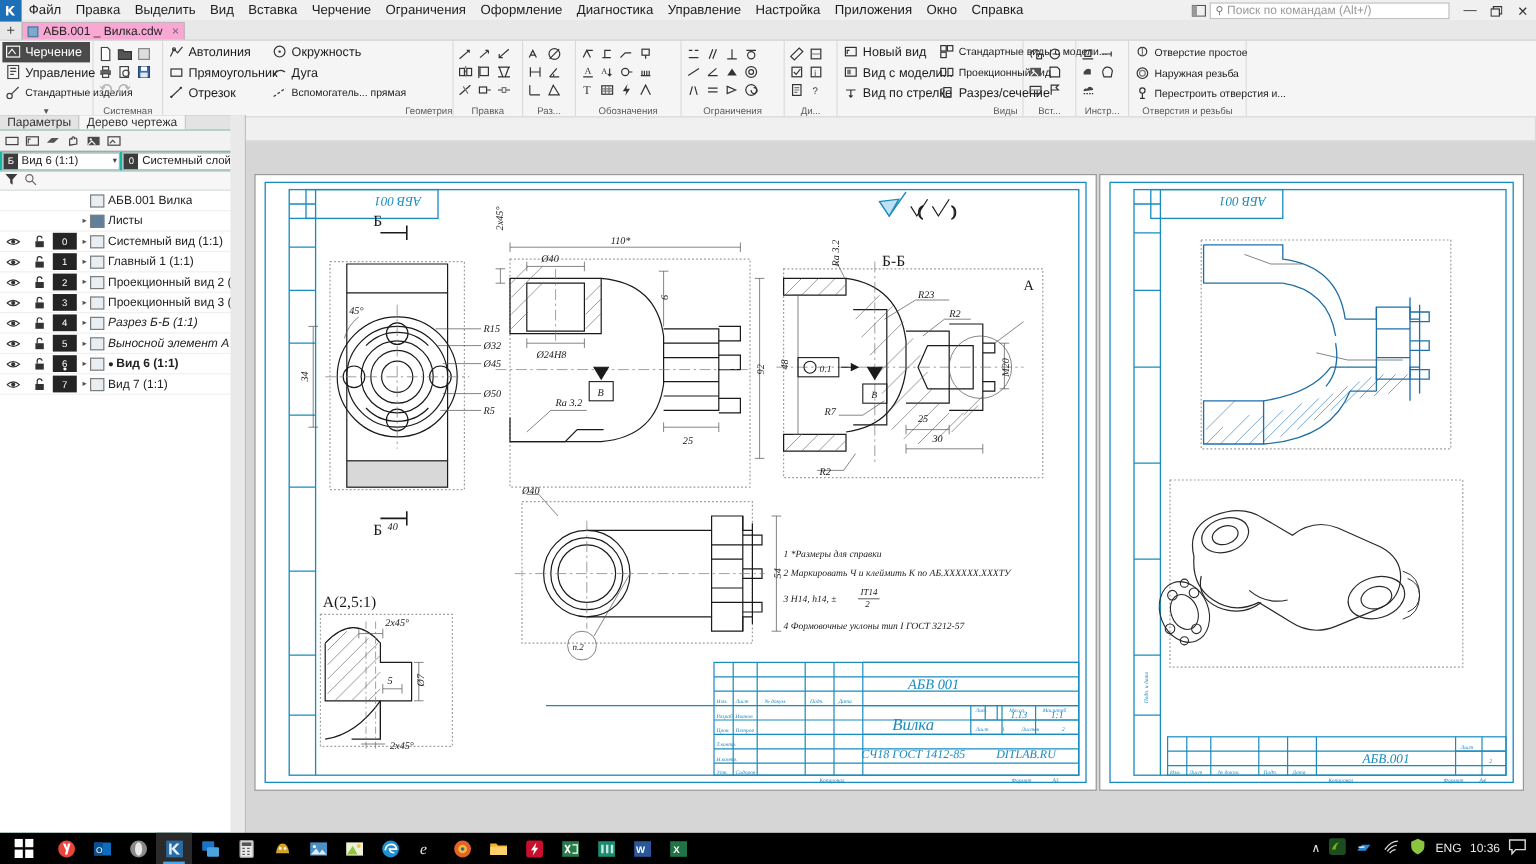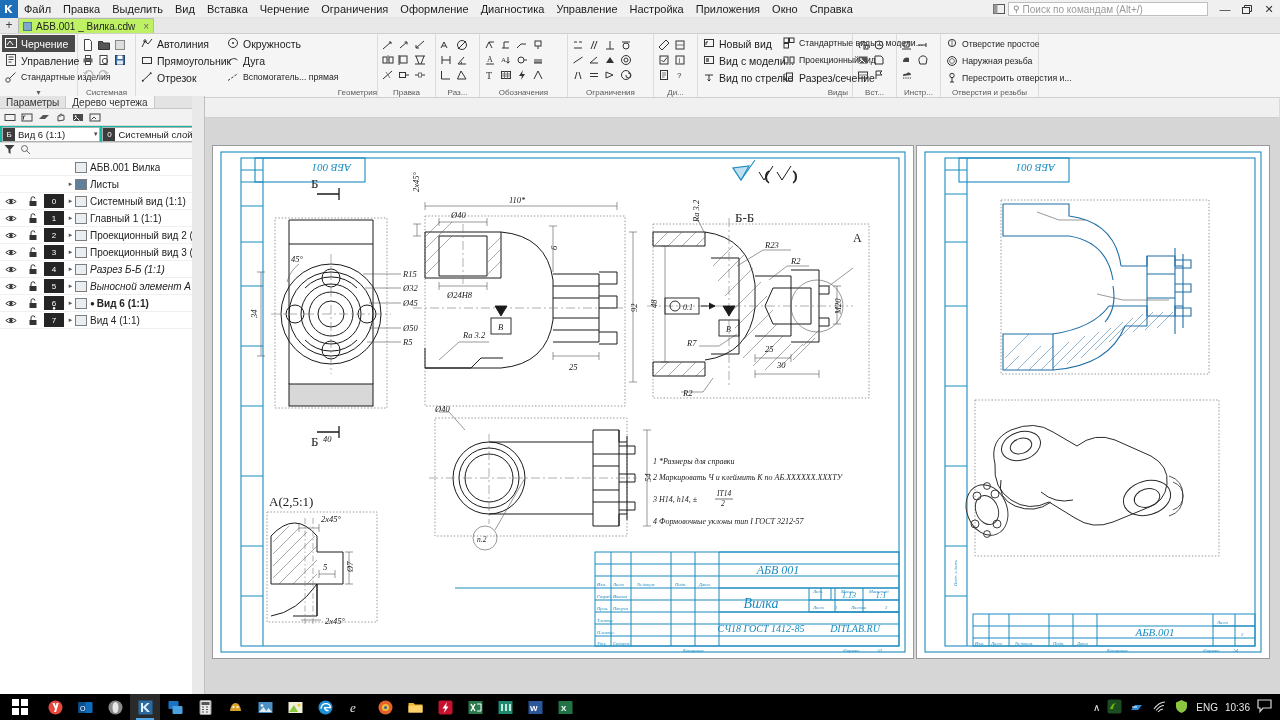--- a/index.html
+++ b/index.html
@@ -31,21 +31,21 @@
     margin-right:6px;
   }
   .searchbox .mag { margin-right:3px; font-size:9px; color:#7d7d7d;}
   .winbtn { width:22px;height:18px;display:flex;align-items:center;justify-content:center;font-size:11px;color:#333;}
   .panel-icon { width:18px;height:18px;display:flex;align-items:center;justify-content:center;font-size:11px;color:#555;}
 
   
   .tabrow { height:16px; background:#e8e8e8; display:flex; align-items:flex-end; border-bottom:1px solid #cfcfcf;}
   .tabplus { width:18px;height:16px;display:flex;align-items:center;justify-content:center;color:#444;font-size:12px;}
   .doctab {
-    height:15px; background:#bef264; border:1px solid #b6b6b6; border-bottom:none;
+    height:15px; background:#f9a8d4; border:1px solid #b6b6b6; border-bottom:none;
     display:flex;align-items:center;padding:0 4px;font-size:10px;gap:4px;
   }
   .doctab .tico{width:9px;height:9px;background:#7fa8c9;border:1px solid #4a7ba0;}
   .doctab .tcl{color:#666;font-size:10px;margin-left:4px;}
 
   
   .ribbon { height:64px; background:#f5f5f5; display:flex; border-bottom:1px solid #d0d0d0; }
   .rgroup { border-right:1px solid #dcdcdc; padding:1px 2px 0 2px; position:relative; display:flex;flex-direction:column;}
   .rgroup .gl {
     position:absolute;bottom:0;left:0;right:0;height:9px;text-align:center;
@@ -1145,21 +1145,21 @@
           </span>
         <span class="tgut">
             <svg width="10" height="11" viewBox="0 0 10 11">
               <rect x="1.5" y="5" width="7" height="5" fill="#333"></rect>
               <path d="M3 5 V3 A2 2 0 0 1 7 2.6" fill="none" stroke="#333"></path>
             </svg>
           </span>
         <span class="tnum">7</span>
         <span class="tarrow">▸</span>
         <span class="tico2"></span>
-        <span class="tlab">Вид 4 (1:1)</span>
+        <span class="tlab">Вид 7 (1:1)</span>
       </div>
     </div>
   </div>
 
   <div class="vstrip"></div>
 
   <div class="canvas">
 
     <div class="sheet sheet1">
       <svg class="dw" viewBox="0 0 700 512">

